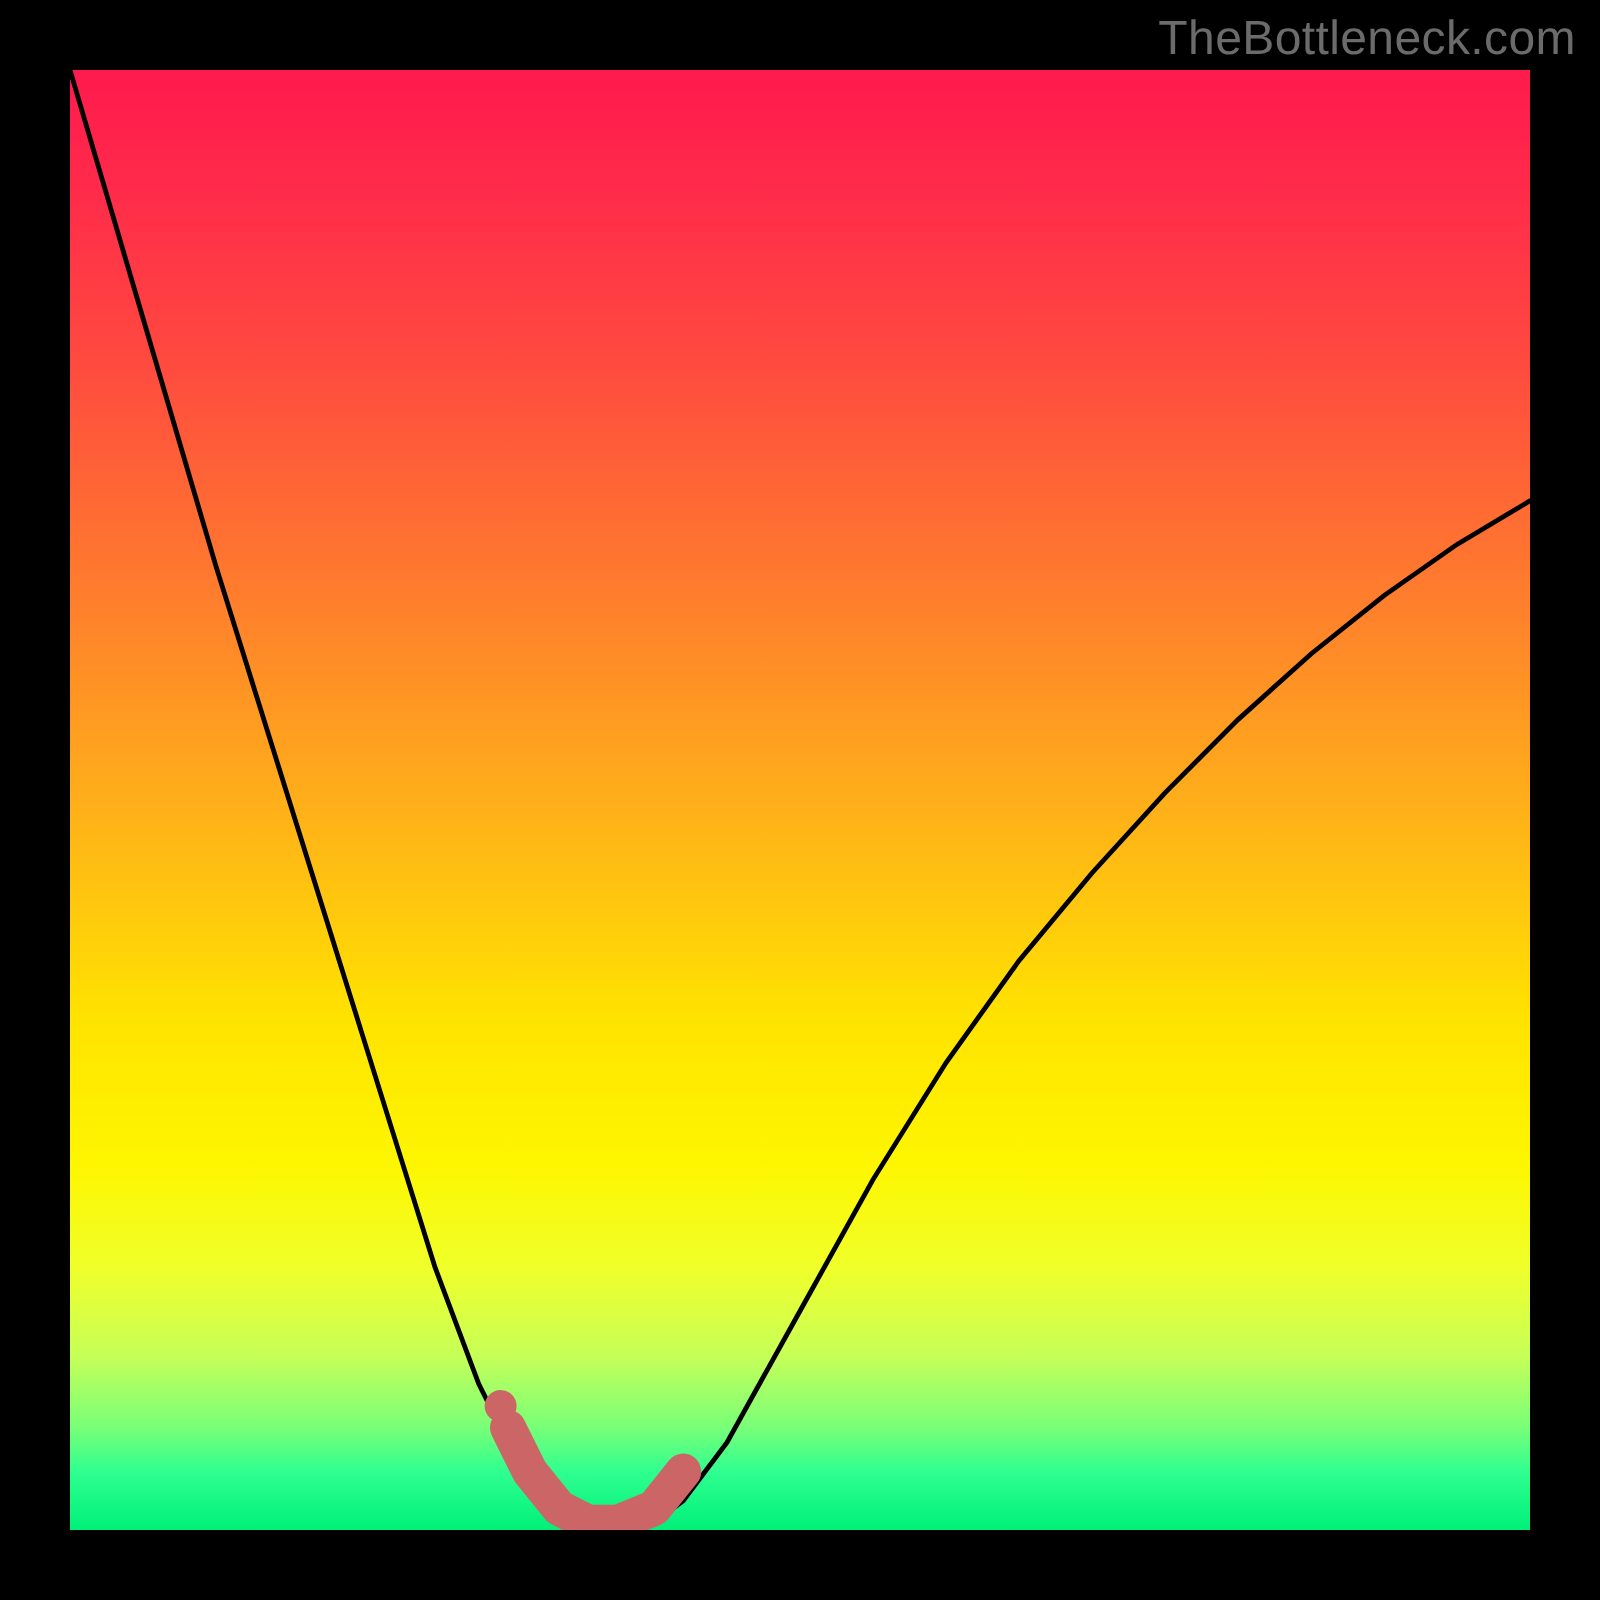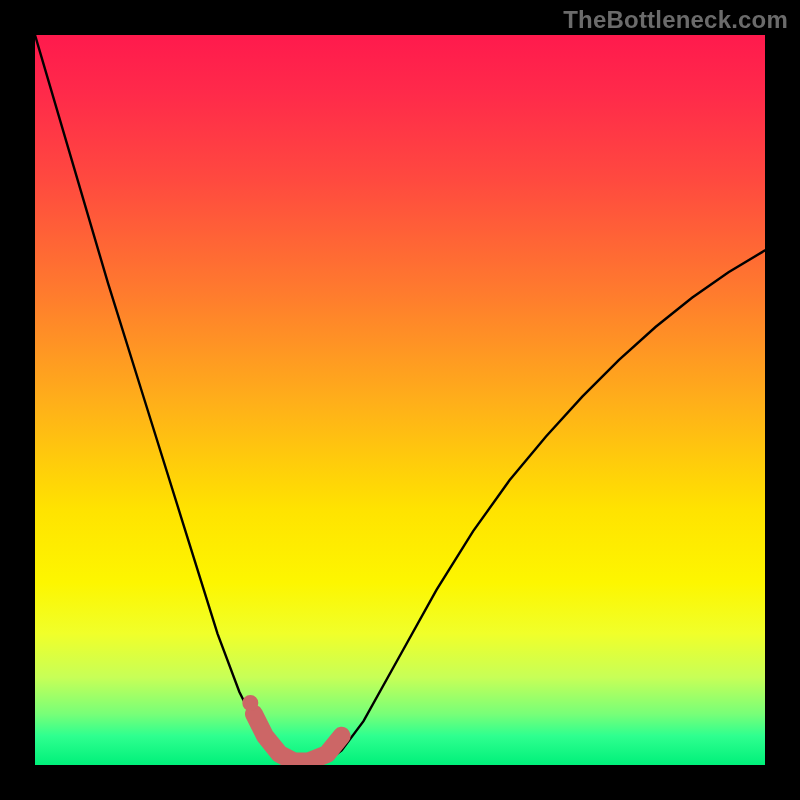--- a/index.html
+++ b/index.html
@@ -37,21 +37,21 @@
       #2fff8f 96%,
       #00f07a 100%
     );
   }
   .attrib {
     position: absolute;
     top: 6px;
     right: 12px;
     color: #6b6b6b;
     font-size: 24px;
-    font-weight: 700;
+    font-weight: 400;
     letter-spacing: 0.2px;
     z-index: 5;
     margin-left: 20px;
   }
   svg.curves {
     position: absolute;
     inset: 0;
     width: 730px;
     height: 730px;
   }

